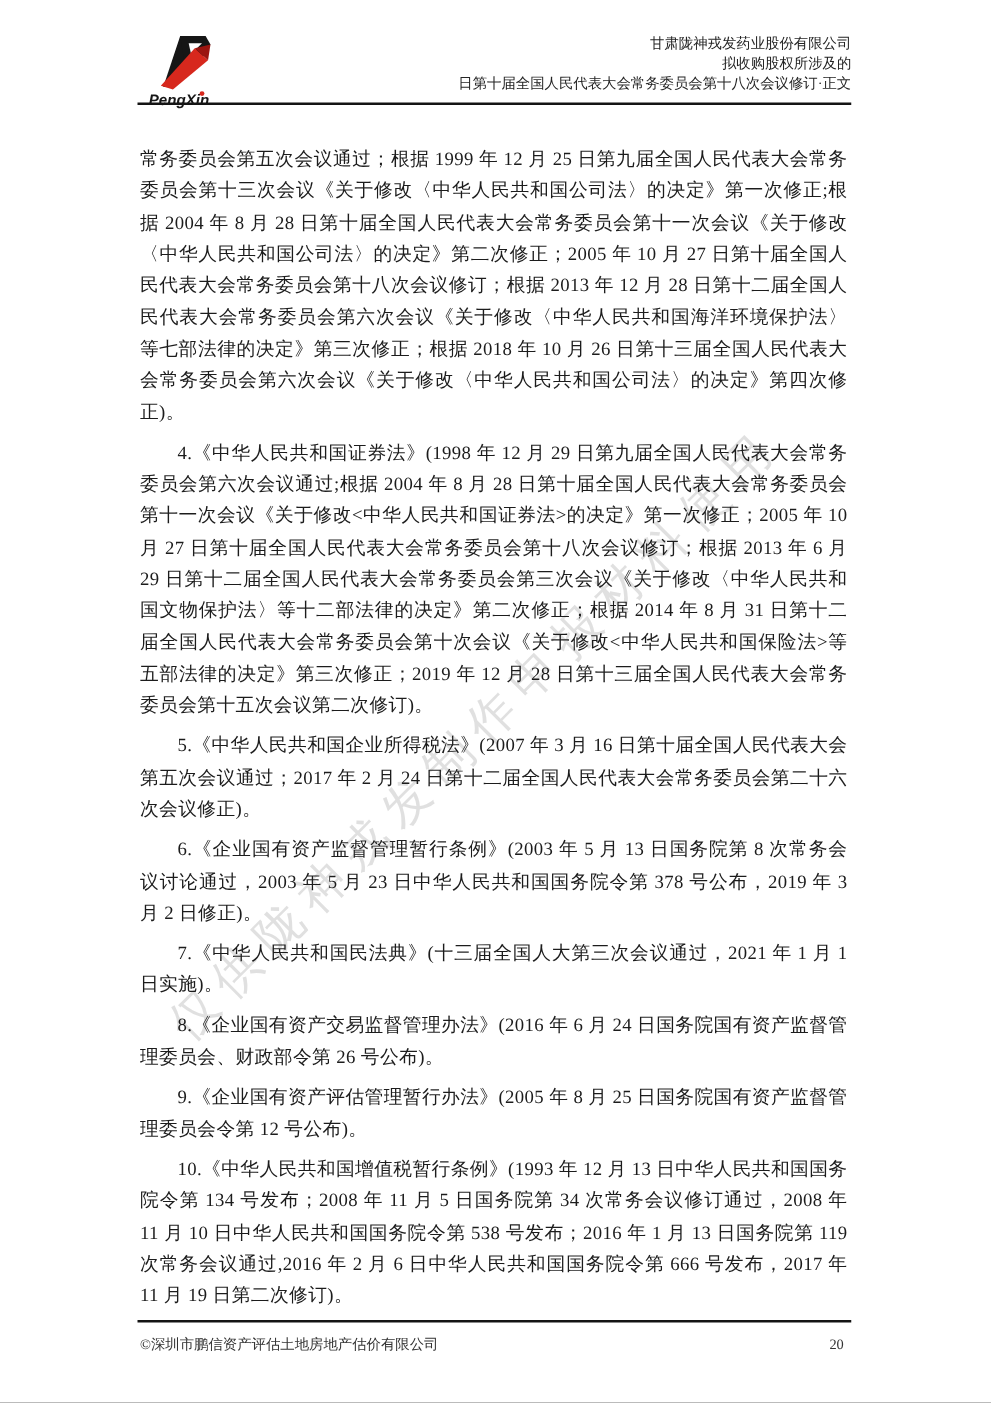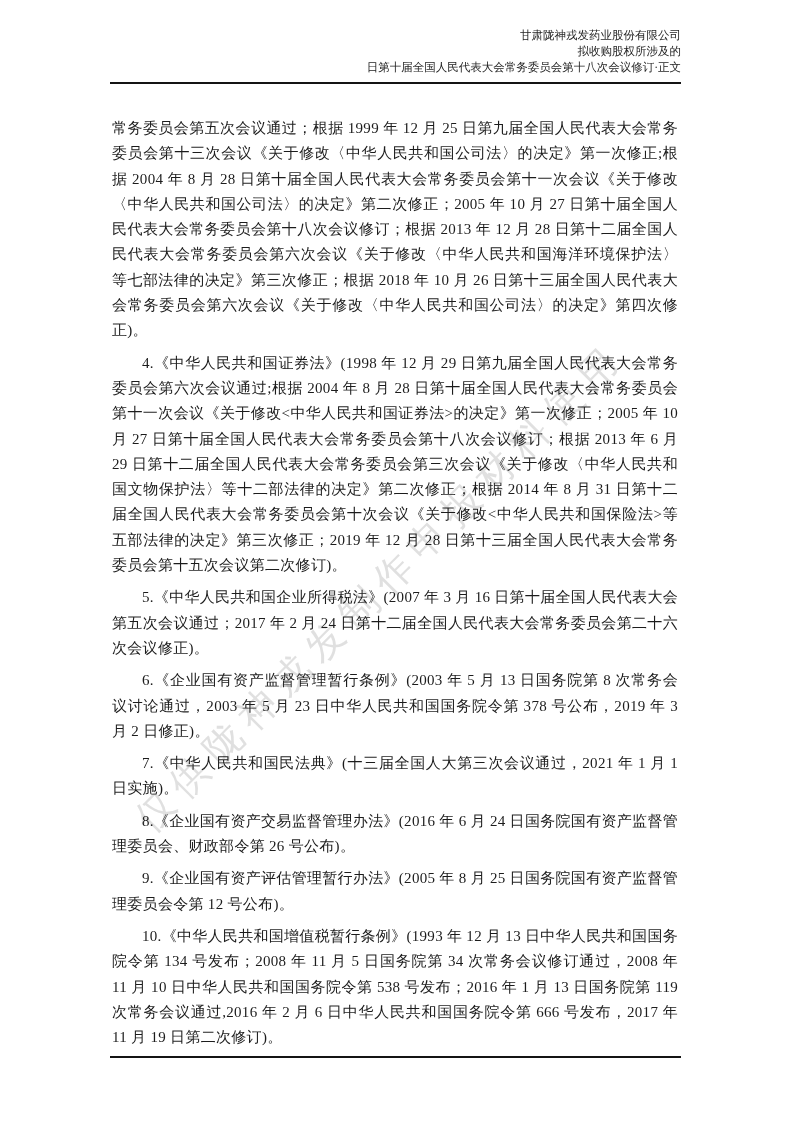--- a/index.html
+++ b/index.html
@@ -41,20 +41,31 @@
   }
 </style>
 </head>
 <body>
 
 <div class="page">
 
   <div class="watermark">仅供陇神戎发制作申报材料使用</div>
 
   <header class="header">
+    <div class="logo">
+      <svg viewBox="0 0 64 66" width="62" height="64" xmlns="http://www.w3.org/2000/svg">
+        <polygon points="13,47 27,5 41,5 31,32 22,47" fill="#161616"></polygon>
+        <polygon points="27,5 48,5 52,12 46,22 31,29" fill="#161616"></polygon>
+        <polygon points="34,11 45,11 36,20" fill="#ffffff"></polygon>
+        <polygon points="11,46 39,15 50,25 21,49" fill="#d7281d"></polygon>
+        <polygon points="39,15 50,25 52,12" fill="#9b1510"></polygon>
+        <text x="1" y="62" font-family="Liberation Sans, sans-serif" font-size="12.5" font-weight="bold" font-style="italic" fill="#161616">PengXin</text>
+        <circle cx="45" cy="52.5" r="2" fill="#d7281d"></circle>
+      </svg>
+    </div>
     <div class="header-text">
       <div>甘肃陇神戎发药业股份有限公司</div>
       <div>拟收购股权所涉及的</div>
       <div>日第十届全国人民代表大会常务委员会第十八次会议修订·正文</div>
     </div>
     <div class="header-rule"></div>
   </header>
 
   <main class="body">
 
@@ -62,14 +73,18 @@
       <p>4.《中华人民共和国证券法》(1998 年 12 月 29 日第九届全国人民代表大会常务委员会第六次会议通过;根据 2004 年 8 月 28 日第十届全国人民代表大会常务委员会第十一次会议《关于修改&lt;中华人民共和国证券法&gt;的决定》第一次修正；2005 年 10 月 27 日第十届全国人民代表大会常务委员会第十八次会议修订；根据 2013 年 6 月 29 日第十二届全国人民代表大会常务委员会第三次会议《关于修改〈中华人民共和国文物保护法〉等十二部法律的决定》第二次修正；根据 2014 年 8 月 31 日第十二届全国人民代表大会常务委员会第十次会议《关于修改&lt;中华人民共和国保险法&gt;等五部法律的决定》第三次修正；2019 年 12 月 28 日第十三届全国人民代表大会常务委员会第十五次会议第二次修订)。</p>
       <p>5.《中华人民共和国企业所得税法》(2007 年 3 月 16 日第十届全国人民代表大会第五次会议通过；2017 年 2 月 24 日第十二届全国人民代表大会常务委员会第二十六次会议修正)。</p>
       <p>6.《企业国有资产监督管理暂行条例》(2003 年 5 月 13 日国务院第 8 次常务会议讨论通过，2003 年 5 月 23 日中华人民共和国国务院令第 378 号公布，2019 年 3 月 2 日修正)。</p>
       <p>7.《中华人民共和国民法典》(十三届全国人大第三次会议通过，2021 年 1 月 1 日实施)。</p>
       <p>8.《企业国有资产交易监督管理办法》(2016 年 6 月 24 日国务院国有资产监督管理委员会、财政部令第 26 号公布)。</p>
       <p>9.《企业国有资产评估管理暂行办法》(2005 年 8 月 25 日国务院国有资产监督管理委员会令第 12 号公布)。</p>
       <p>10.《中华人民共和国增值税暂行条例》(1993 年 12 月 13 日中华人民共和国国务院令第 134 号发布；2008 年 11 月 5 日国务院第 34 次常务会议修订通过，2008 年 11 月 10 日中华人民共和国国务院令第 538 号发布；2016 年 1 月 13 日国务院第 119 次常务会议通过,2016 年 2 月 6 日中华人民共和国国务院令第 666 号发布，2017 年 11 月 19 日第二次修订)。</p>
     </main>
 
   <div class="footer-rule"></div>
+  <div class="footer-row">
+    <span>©深圳市鹏信资产评估土地房地产估价有限公司</span>
+    <span>20</span>
+  </div>
 
 </div>
 
 </body></html>

